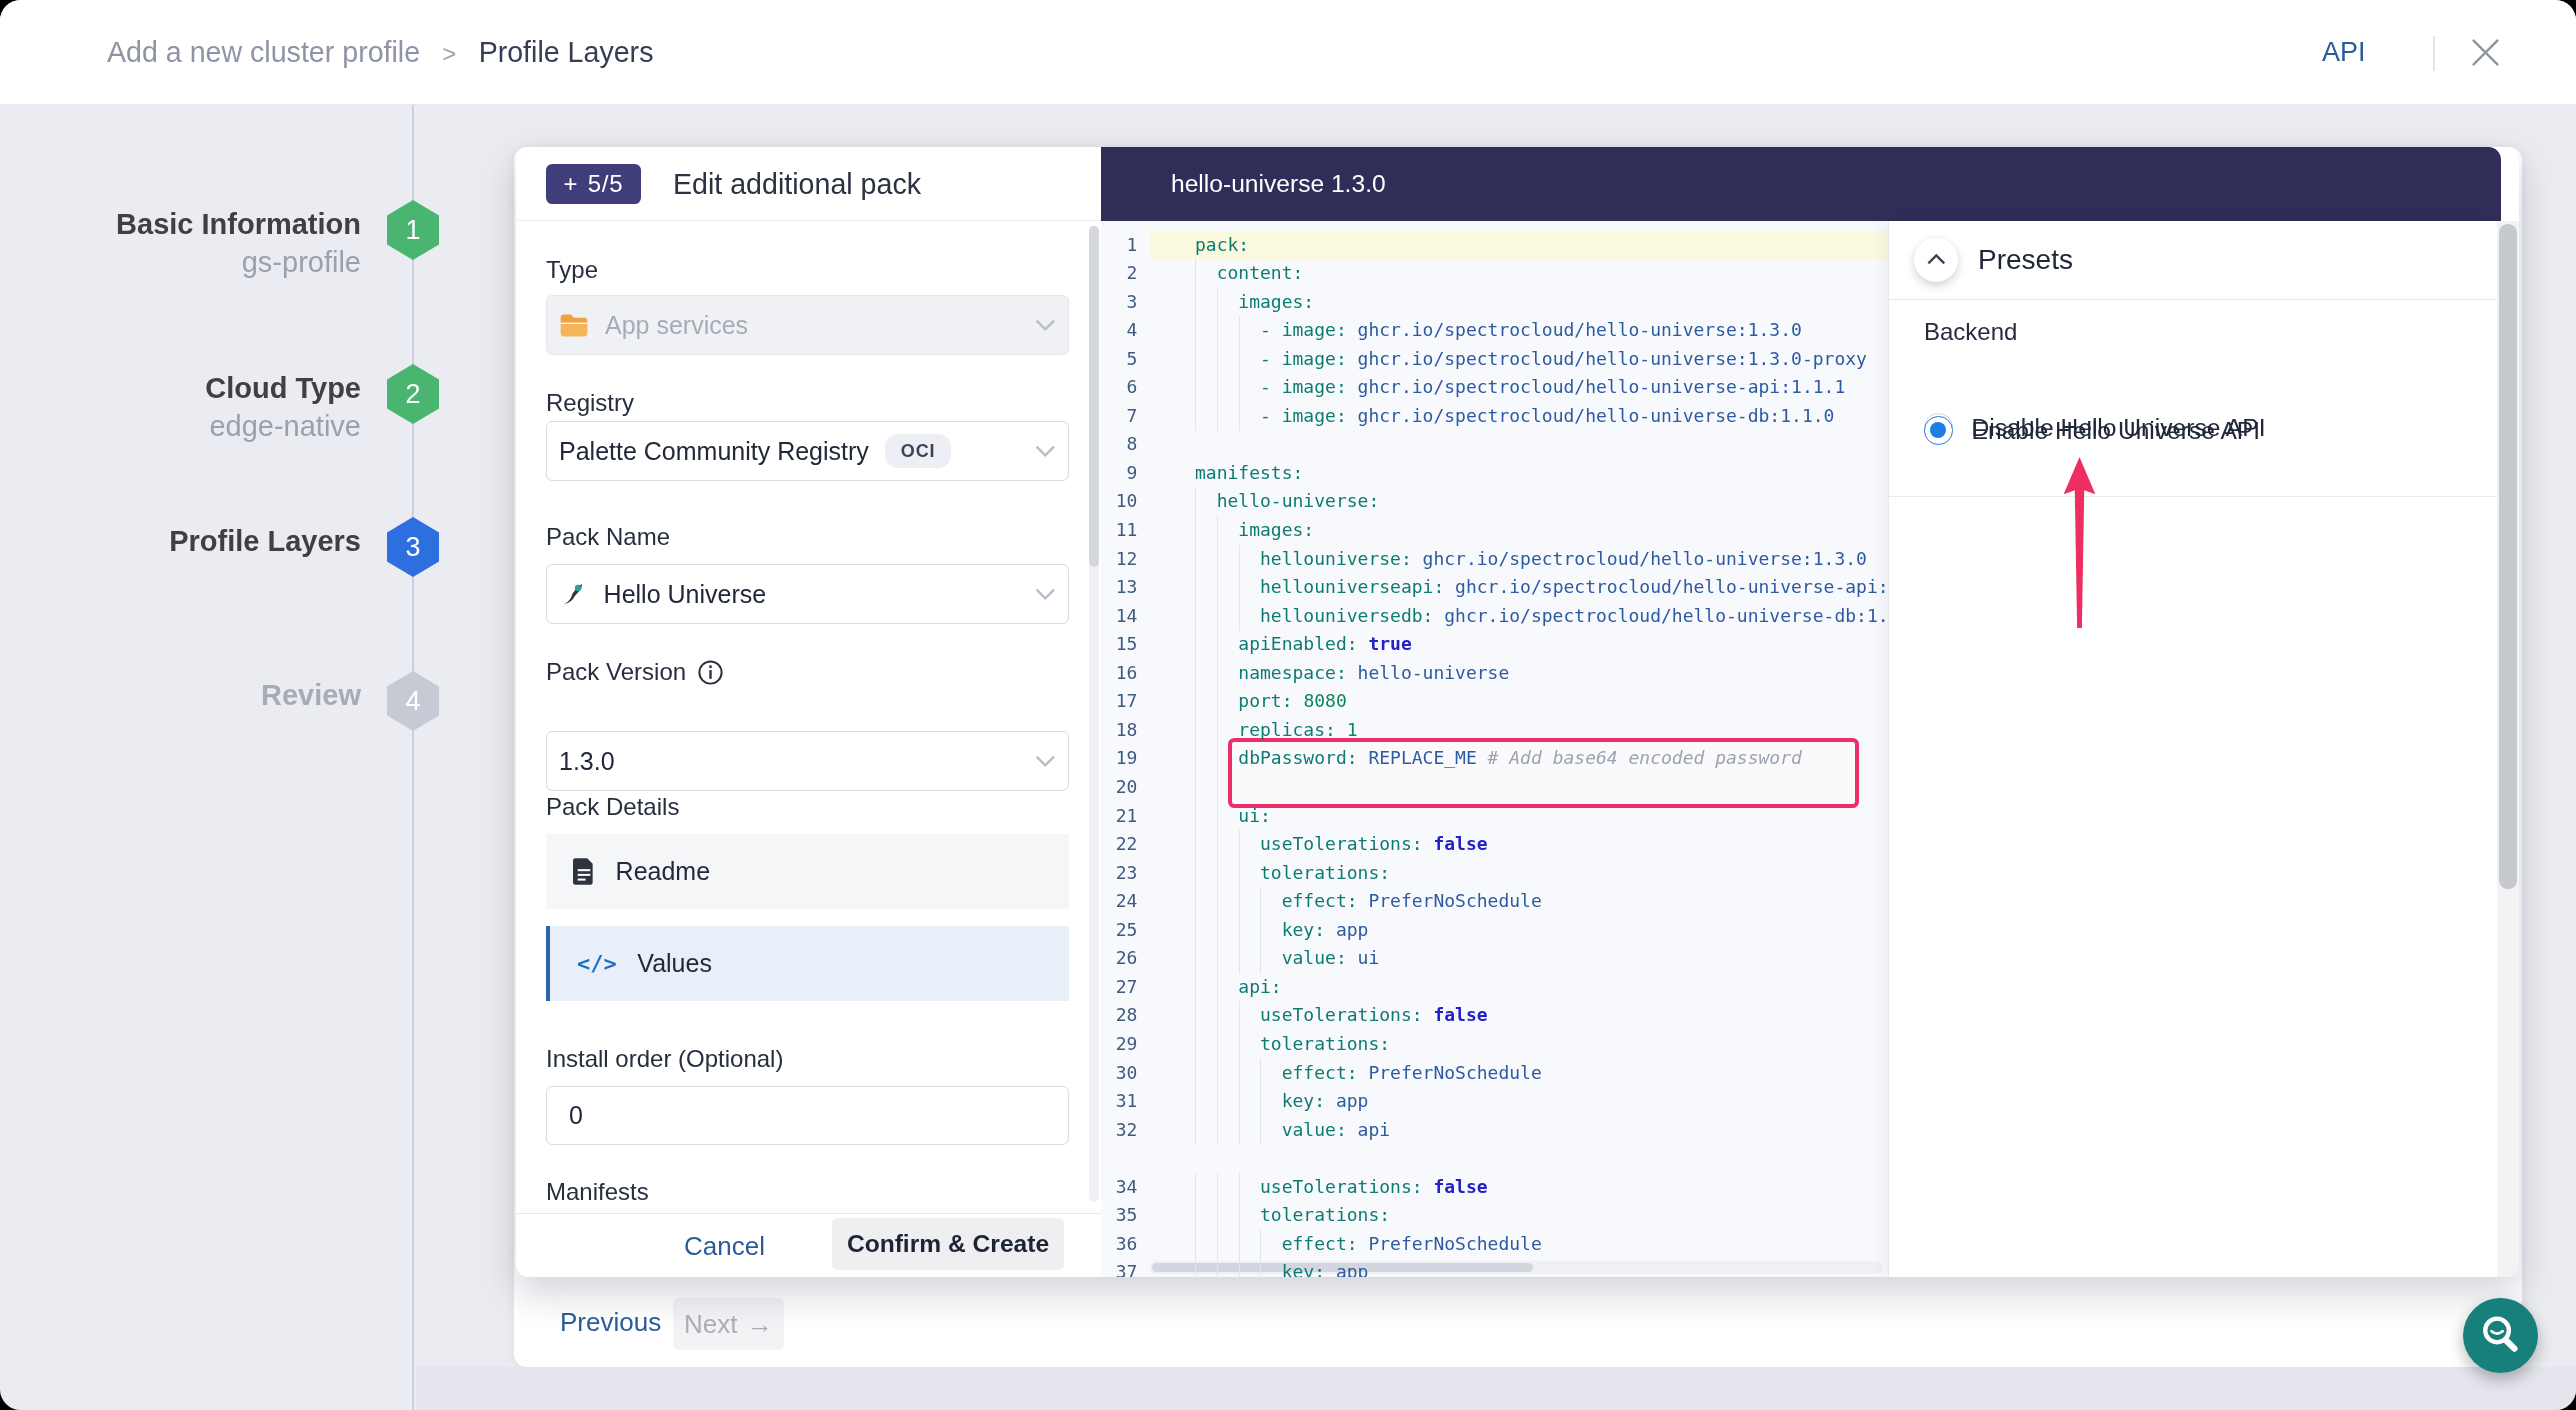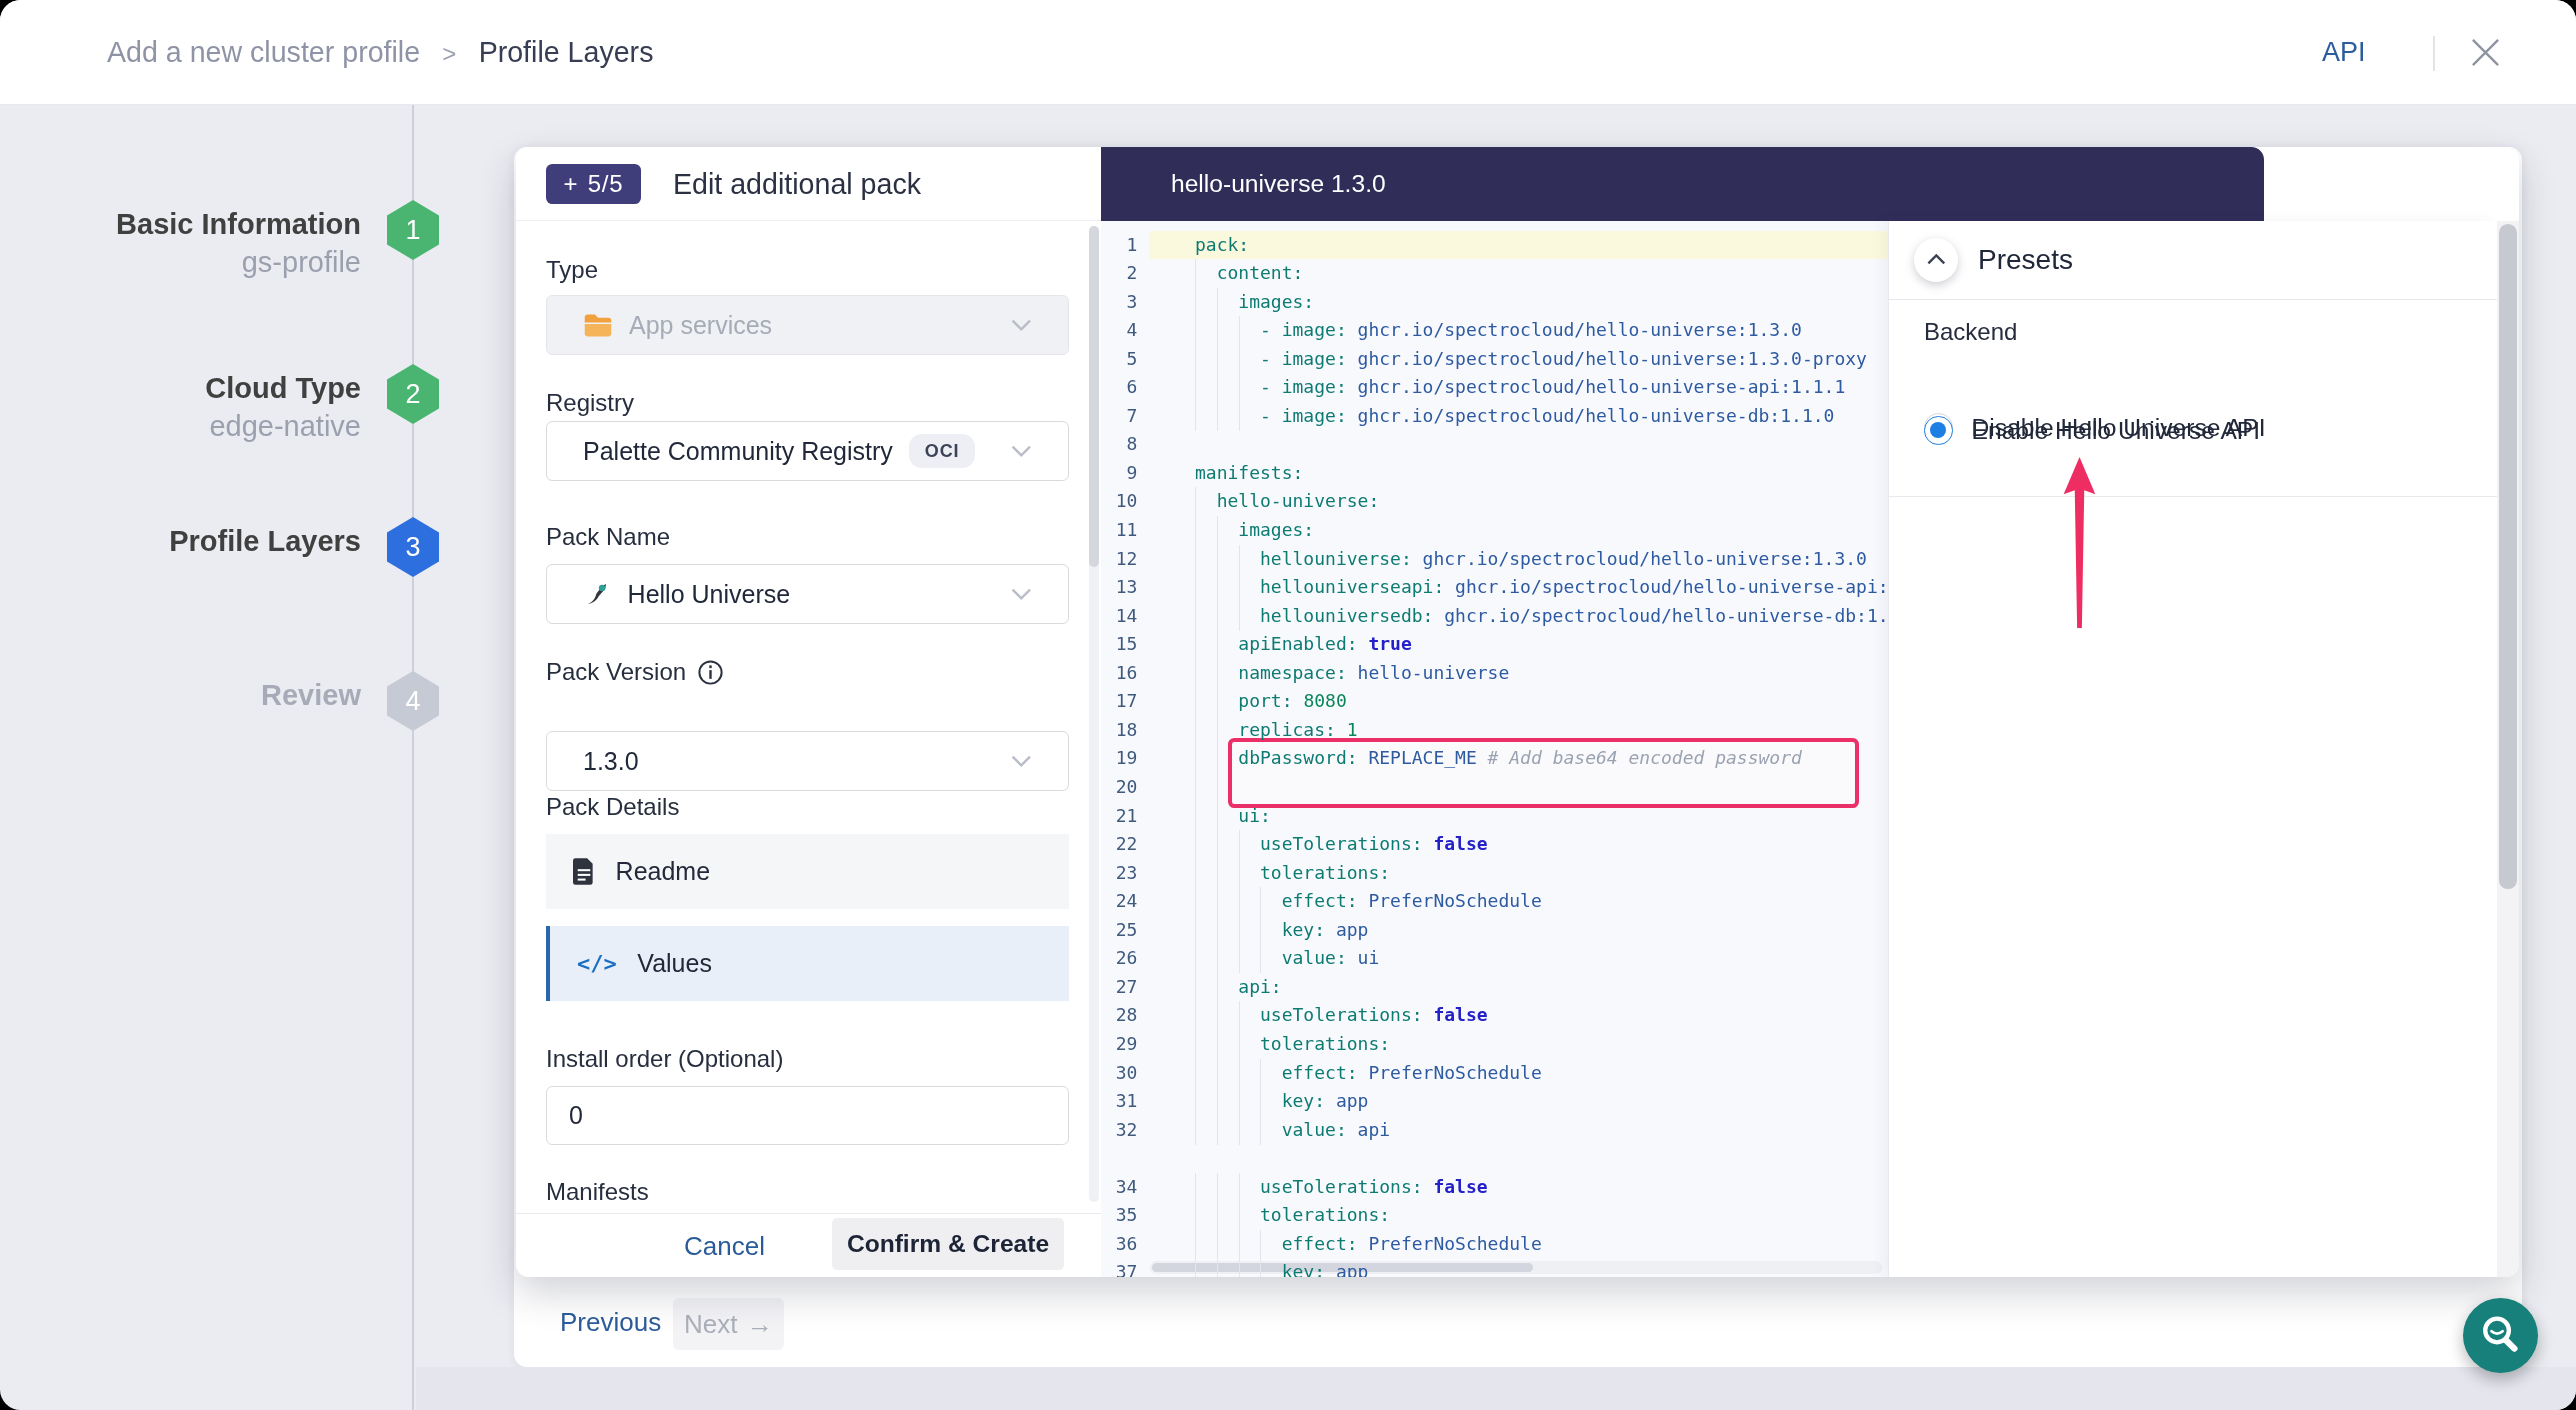--- a/index.html
+++ b/index.html
@@ -40,42 +40,42 @@
   .modal { position:absolute; left:516px; top:147px; width:2003px; height:1130px; background:#fff; border-radius:12.7px;
            box-shadow:0 16px 38px rgba(30,35,60,.20); z-index:10; overflow:hidden; }
 
   
   .form-header { position:absolute; left:0; top:0; width:585px; height:74px; background:#fff; border-bottom:0.8px solid #ededf1; }
   .step-badge { position:absolute; left:30px; top:17.4px; height:40px; padding:0 17.4px; background:#403d7b; border-radius:6.3px;
                 color:#fff; font-size:24px; font-weight:500; display:flex; align-items:center; gap:9.5px; letter-spacing:0.8px; }
   .form-title { position:absolute; left:157px; top:0; height:74px; line-height:74px; font-size:28.6px; font-weight:500; color:#2b3143; }
   .flabel { position:absolute; left:30px; font-size:24px; font-weight:500; color:#272e3e; display:flex; align-items:center; gap:11px; }
   .select { position:absolute; left:30px; width:523px; height:60px; background:#fff; border:0.8px solid #d8dade; border-radius:6.3px;
-            display:flex; align-items:center; padding:0 36px; gap:16px; cursor:pointer; }
+            display:flex; align-items:center; padding:0 12px; gap:16px; cursor:pointer; }
   .select .val { font-size:25px; color:#21283a; }
   .select .chev { margin-left:auto; }
   .select.disabled { background:#f0f1f4; border-color:#e4e5e9; }
   .select.disabled .val { color:#a5abb7; }
   .oci { background:#edeff4; border-radius:12.7px; padding:6.3px 16px; font-size:18px; font-weight:600; letter-spacing:0.8px; color:#3c4358; }
   .pack-item { position:absolute; left:30px; width:523px; height:75px; display:flex; align-items:center; gap:20.6px; padding:0 27px;
                font-size:25px; color:#23293a; cursor:pointer; }
   .pack-item.readme { background:#f5f6f8; }
   .pack-item.values { background:#e9eff8; border-left:4px solid #2a66ac; }
   .code-glyph { font-family:"DejaVu Sans Mono", monospace; font-size:22px; font-weight:bold; color:#1a6fc4; }
   .text-input { position:absolute; left:30px; width:523px; height:59px; background:#fff; border:0.8px solid #d8dade; border-radius:6.3px;
                 display:flex; align-items:center; padding:0 22px; font-size:25px; color:#21283a; }
   .form-footer { position:absolute; left:0; top:1066px; width:585px; height:64px; border-top:0.8px solid #e8e9ed; background:#fff; }
   .cancel-btn { position:absolute; left:168px; top:9.5px; height:44px; line-height:44px; font-size:26px; font-weight:500; color:#2b5c98; cursor:pointer; }
   .confirm-btn { position:absolute; left:316px; top:4px; width:232px; height:52px; background:#efeff2; border:none; border-radius:4.8px;
                  font-family:inherit; font-size:24.6px; font-weight:600; color:#1c2436; cursor:pointer; }
   .form-scroll { position:absolute; left:573px; top:79px; width:10.3px; height:976px; background:#f0f1f4; border-radius:5.6px; }
   .form-scroll .thumb { position:absolute; left:0; top:0; width:10.3px; height:341px; background:#d4d7de; border-radius:5.6px; }
 
   
-  .ed-header { position:absolute; left:585px; top:0; width:1163px; height:74px; background:#302d59; border-top-right-radius:12.7px; }
+  .ed-header { position:absolute; left:585px; top:0; width:1400px; height:74px; background:#302d59; border-top-right-radius:12.7px; }
   .ed-title { position:absolute; left:70px; top:0; height:74px; line-height:74px; font-size:24.6px; font-weight:500; color:#fff; }
 
   
   .code-area { position:absolute; left:585px; top:74px; width:787px; height:1056px; background:#f8f9fd; overflow:hidden; cursor:text; }
   .code-line { position:absolute; left:0; right:0; height:28.6px; }
   .active-bg { position:absolute; left:49px; right:0; top:0; bottom:0; background:#fbf9dd; }
   .lnum { position:absolute; left:0; width:49px; text-align:right; padding-right:12.7px; font-family:"DejaVu Sans Mono", monospace;
           font-size:18px; line-height:28.6px; color:#3f5a7d; }
   .ctext { position:absolute; left:94px; white-space:pre; font-family:"DejaVu Sans Mono", monospace; font-size:18px; line-height:28.6px; color:#333; }
   .guide { position:absolute; top:0; height:28.6px; width:0.8px; background:#e3e5ee; }

